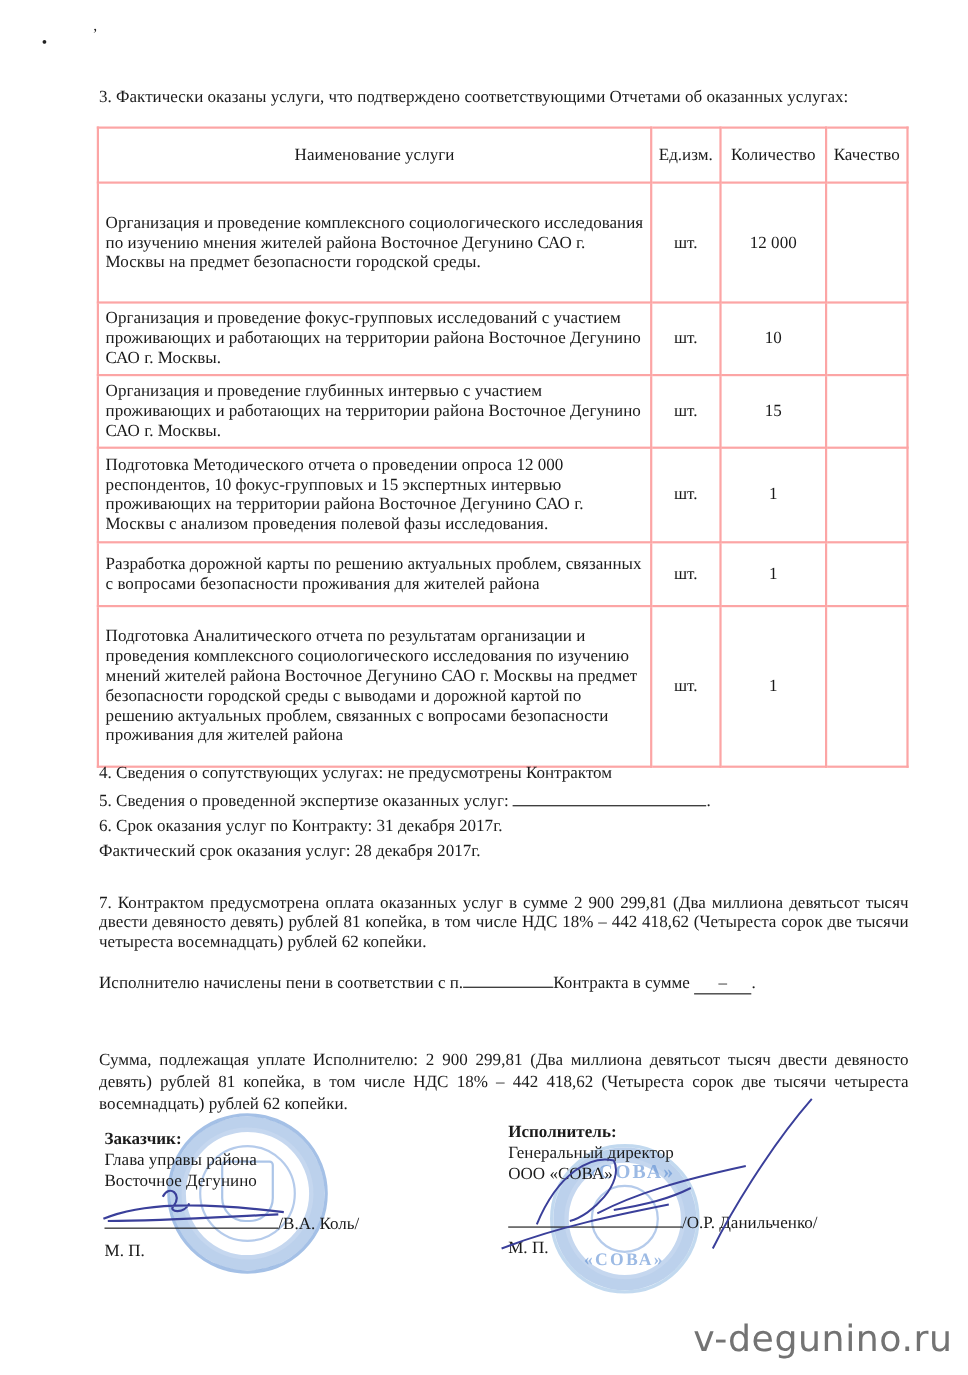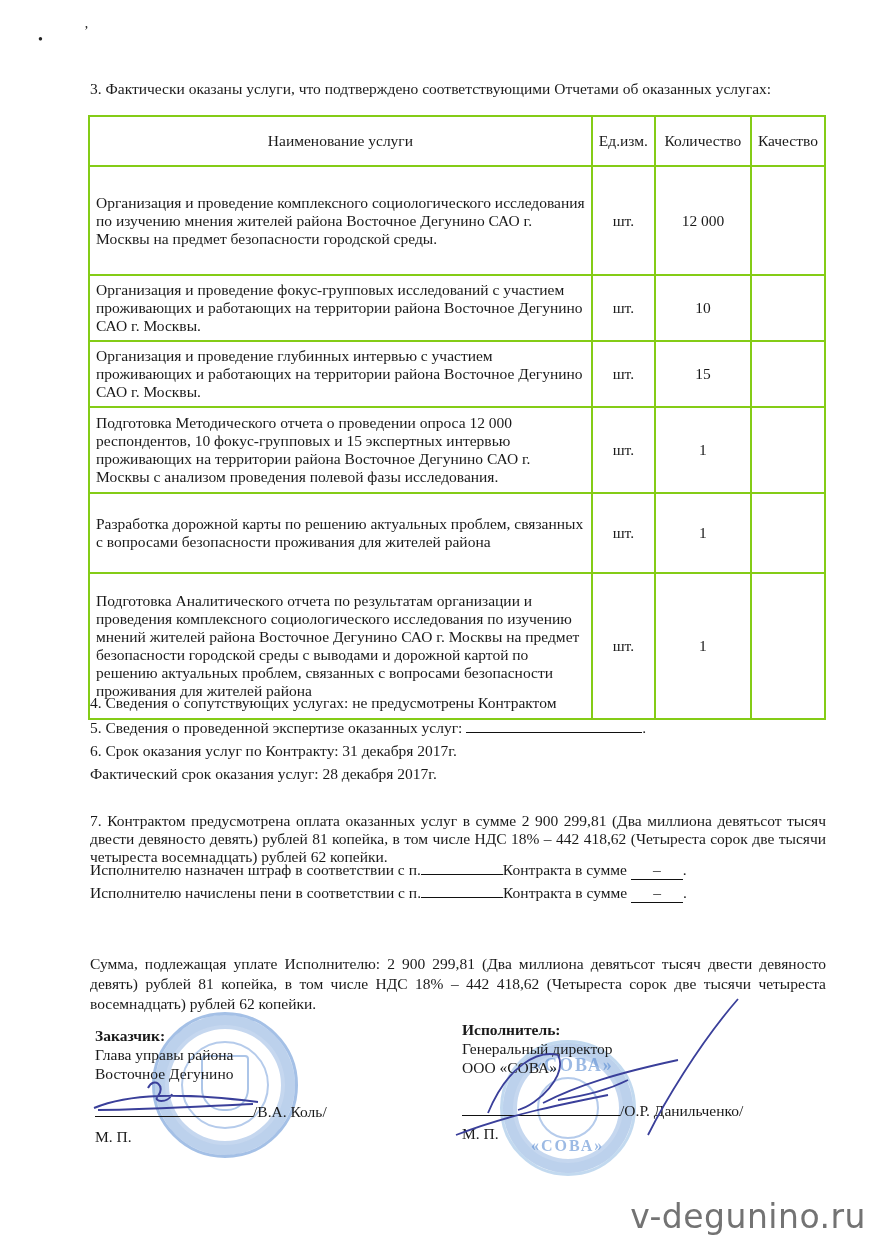--- a/index.html
+++ b/index.html
@@ -9,21 +9,21 @@
   }
   .page { position: absolute; left: 0; top: 0; width: 880px; height: 1250px; }
   .dot { position: absolute; font-size: 14px; color: #222; }
   .p { position: absolute; left: 90px; width: 736px; font-size: 15.5px; line-height: 18px; font-family: Liberation Serif, serif; }
   .justify { text-align: justify; text-align-last: left; margin-top: 25px; }
   table.services {
     position: absolute; left: 88px; top: 115px; width: 738px;
     border-collapse: collapse; font-size: 15.5px; line-height: 18px;
   }
   table.services th, table.services td {
-    border: 2px solid #84cc16; padding: 2px 6px; vertical-align: middle;
+    border: 2px solid #fca5a5; padding: 2px 6px; vertical-align: middle;
   }
   table.services th { font-weight: normal; height: 44px; text-align: center; }
   table.services td.name { text-align: left; }
   table.services td.c { text-align: center; }
   .col-name { width: 493px; }
   .col-unit { width: 47px; }
   .col-qty { width: 82px; }
   .col-qual { width: 60px; }
   .blank { display: inline-block; border-bottom: 1px solid #111; height: 14px; vertical-align: baseline; }
   .sig-block { position: absolute; font-size: 15.5px; line-height: 19px; }
@@ -76,21 +76,21 @@
         <td class="c">шт.</td>
         <td class="c">15</td>
         <td class="c"></td>
       </tr>
       <tr style="height:86px;">
         <td class="name">Подготовка Методического отчета о проведении опроса 12 000 респондентов, 10 фокус-групповых и 15 экспертных интервью проживающих на территории района Восточное Дегунино САО г. Москвы с анализом проведения полевой фазы исследования.</td>
         <td class="c">шт.</td>
         <td class="c">1</td>
         <td class="c"></td>
       </tr>
-      <tr style="height:80px;">
+      <tr style="height:58px;">
         <td class="name">Разработка дорожной карты по решению актуальных проблем, связанных с вопросами безопасности проживания для жителей района</td>
         <td class="c">шт.</td>
         <td class="c">1</td>
         <td class="c"></td>
       </tr>
       <tr style="height:146px;">
         <td class="name">Подготовка Аналитического отчета по результатам организации и проведения комплексного социологического исследования по изучению мнений жителей  района Восточное Дегунино САО  г. Москвы на предмет безопасности городской среды с выводами и дорожной картой по решению актуальных проблем, связанных с вопросами безопасности проживания для жителей района</td>
         <td class="c">шт.</td>
         <td class="c">1</td>
         <td class="c"></td>
@@ -100,24 +100,20 @@
 
   <div class="p" style="top:694px;">4.  Сведения о сопутствующих услугах: не предусмотрены Контрактом</div>
   <div class="p" style="top:718px;">
     <span>5.  Сведения о проведенной экспертизе оказанных услуг:</span>
     <span class="blank" style="width:176px;"></span><span>.</span>
   </div>
   <div class="p" style="top:742px;">6.  Срок оказания услуг по Контракту: 31 декабря 2017г.</div>
   <div class="p" style="top:765px;">Фактический срок оказания услуг: 28 декабря 2017г.</div>
   <div class="p justify" style="top:787px;">7. Контрактом предусмотрена оплата оказанных услуг в сумме 2 900 299,81 (Два миллиона девятьсот тысяч двести девяносто девять) рублей 81 копейка, в том числе НДС 18% – 442 418,62 (Четыреста сорок две тысячи четыреста восемнадцать) рублей 62 копейки.</div>
 
-  <div class="p" style="top:860px;">
-    <span>Исполнителю назначен штраф в соответствии с п.</span><span class="blank" style="width:82px;"></span><span>Контракта в сумме</span>
-    <span class="blank" style="width:52px;text-align:center;line-height:10px;">–</span><span>.</span>
-  </div>
   <div class="p" style="top:883px;">
     <span>Исполнителю начислены пени в соответствии с п.</span><span class="blank" style="width:82px;"></span><span>Контракта в сумме</span>
     <span class="blank" style="width:52px;text-align:center;line-height:10px;">–</span><span>.</span>
   </div>
 
   <div class="p justify" style="top:929px;line-height:20px;">Сумма, подлежащая уплате Исполнителю: 2 900 299,81 (Два миллиона девятьсот тысяч двести девяносто девять) рублей 81 копейка, в том числе НДС 18% – 442 418,62 (Четыреста сорок две тысячи четыреста восемнадцать) рублей 62 копейки.</div>
 
   <div class="stamp" style="left:152px;top:1012px;width:140px;height:140px;">
     <div class="stamp-inner" style="left:26px;top:26px;width:84px;height:84px;"></div>
     <div class="coat" style="left:46px;top:40px;"></div>

